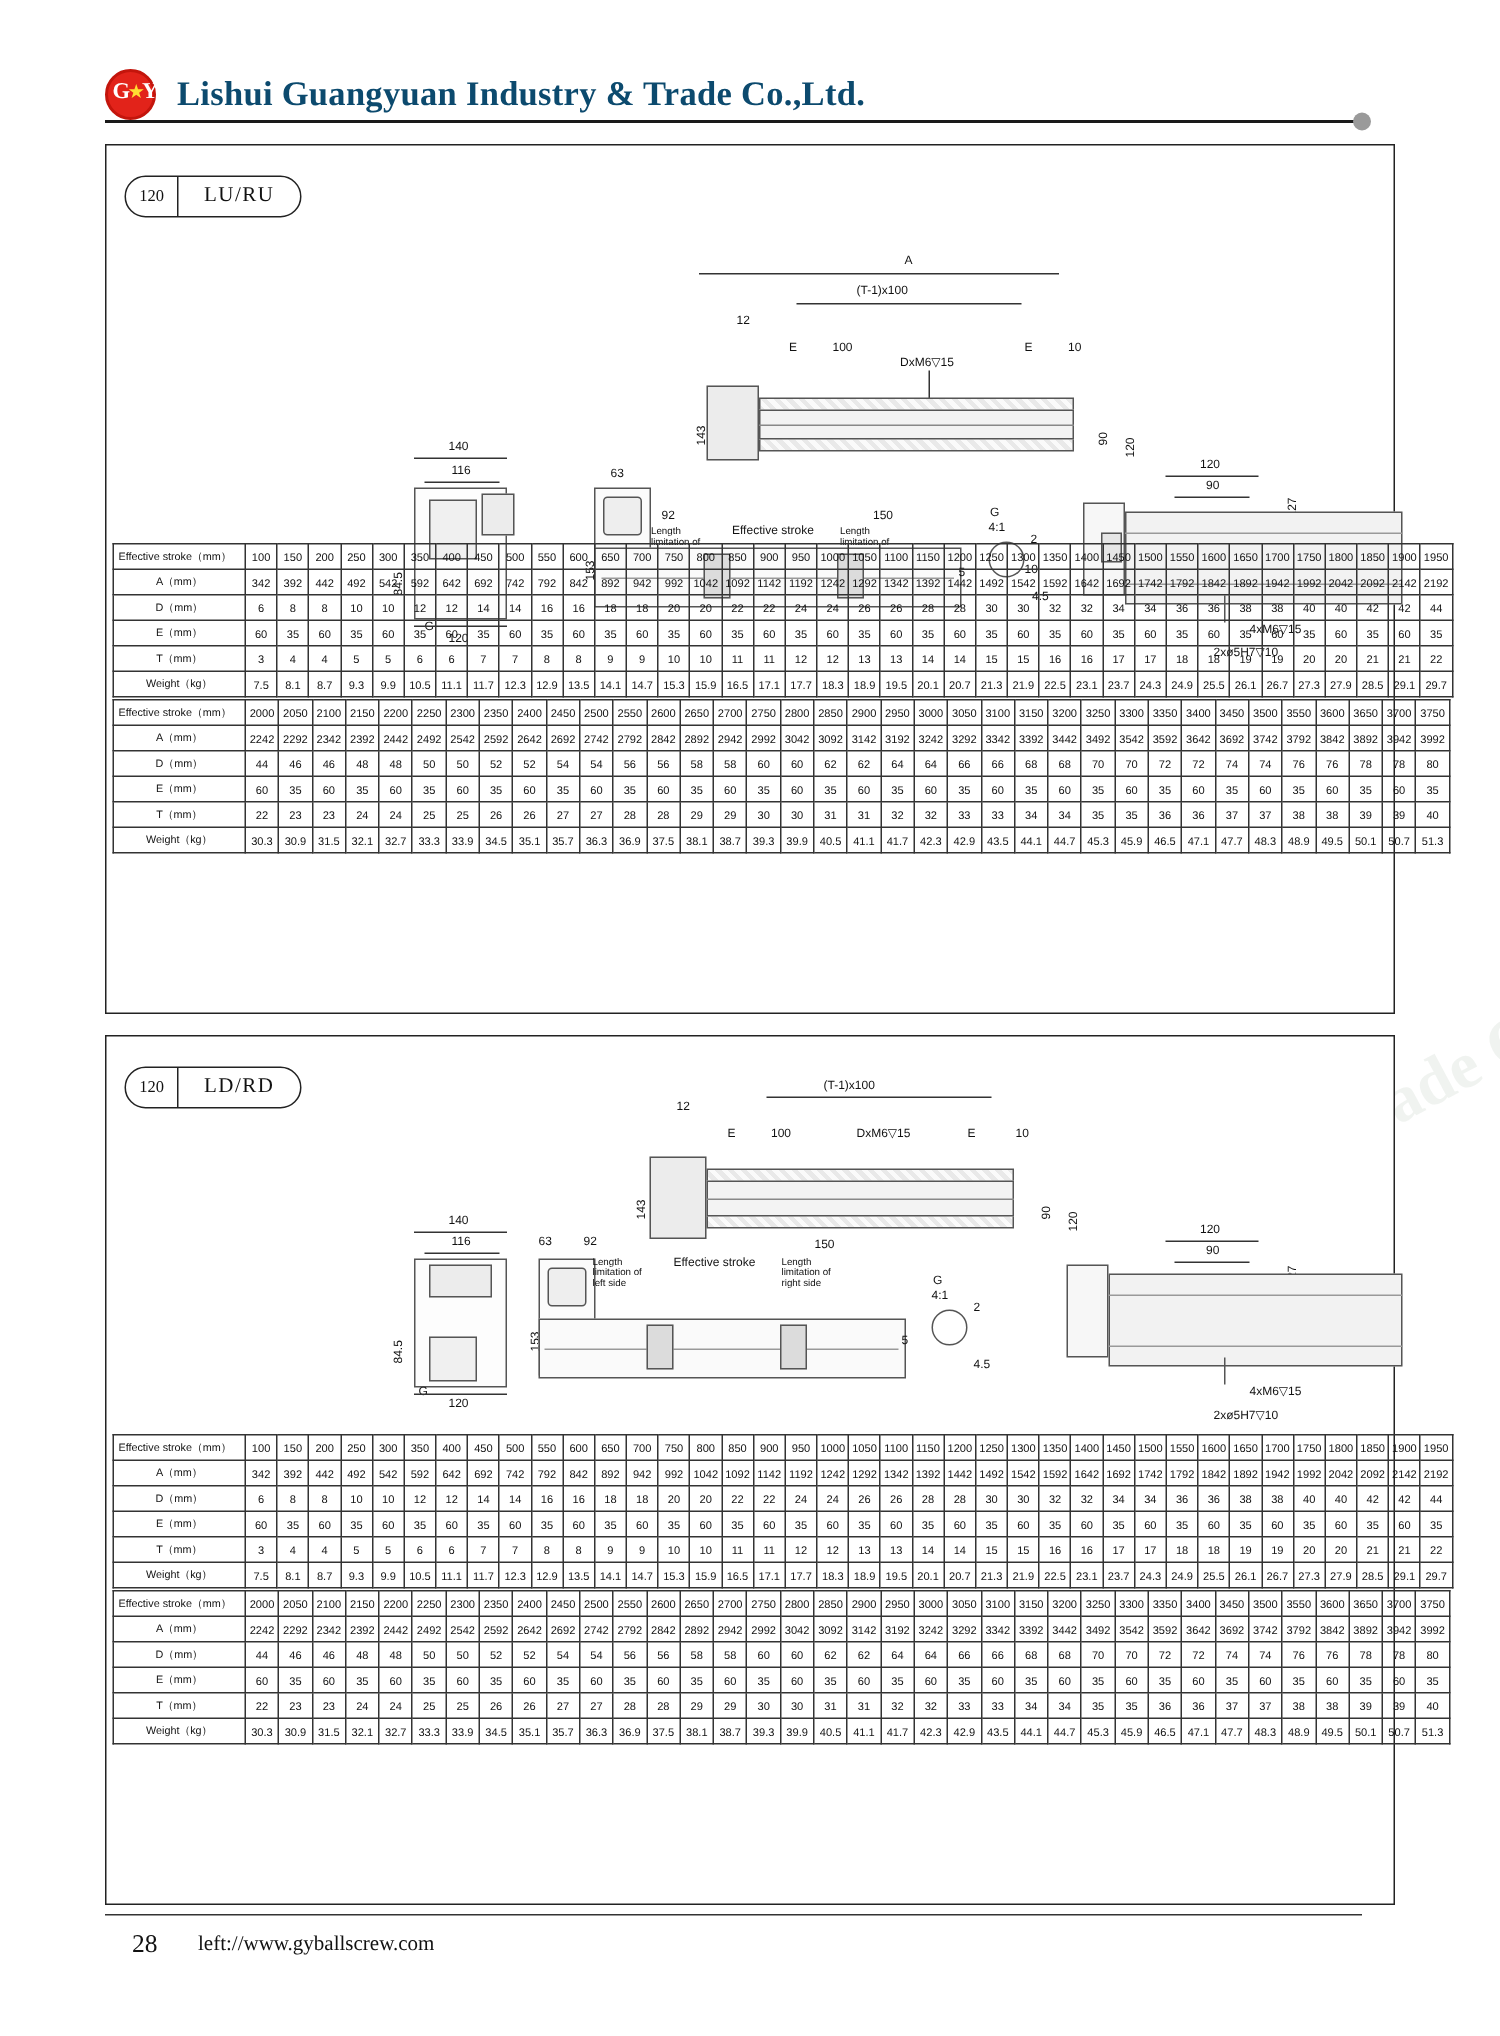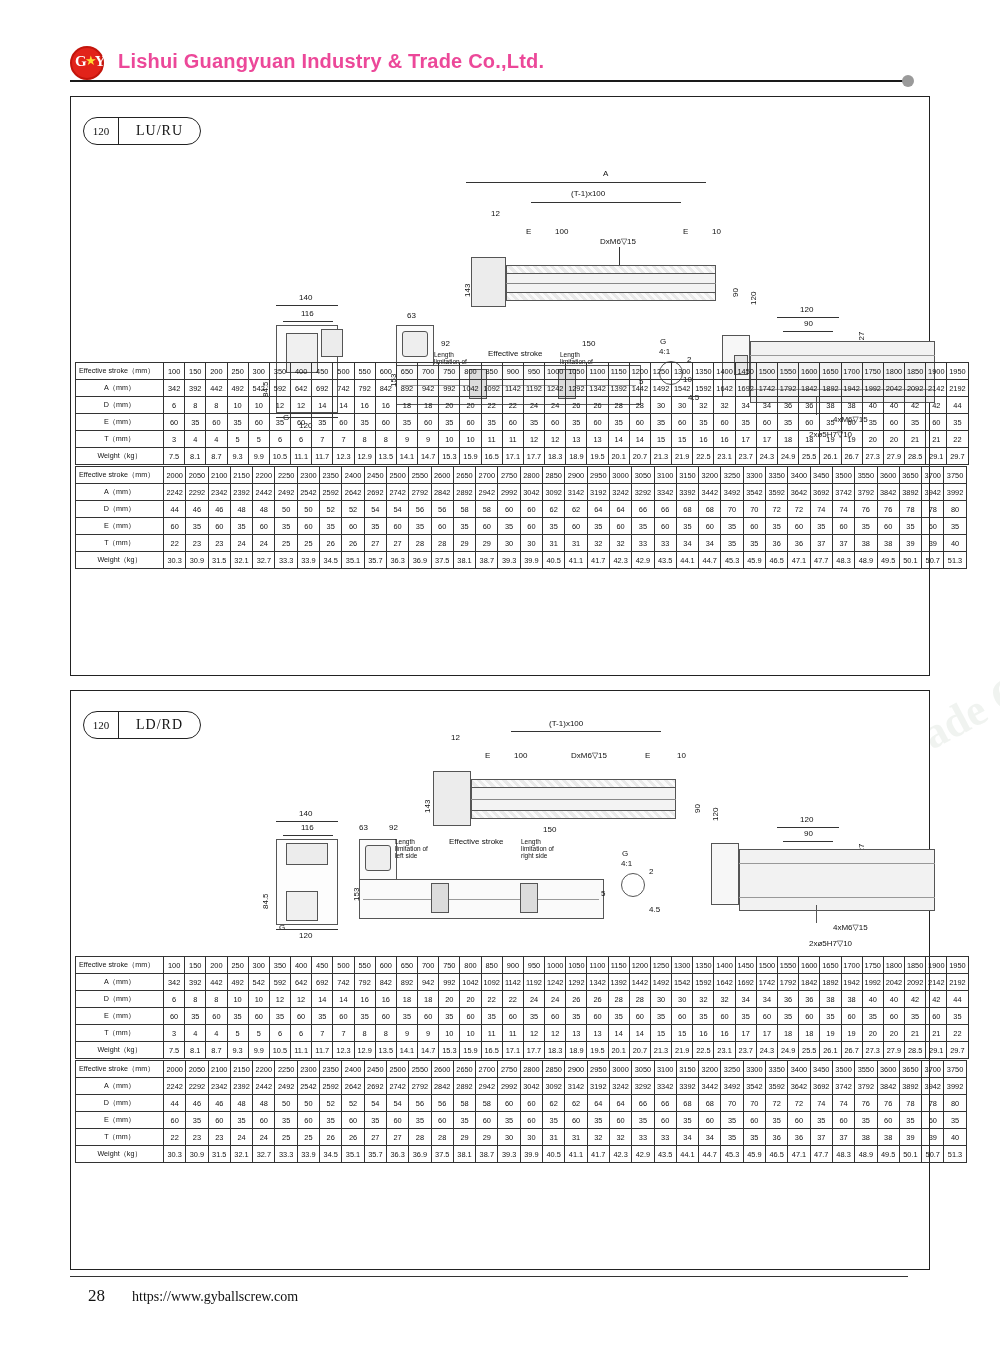--- a/index.html
+++ b/index.html
@@ -10,22 +10,22 @@
   }
   .page{position:absolute;inset:0;}
 
   
   .header{position:absolute;left:70px;top:44px;width:860px;height:40px;}
   .logo{position:absolute;left:0;top:2px;width:34px;height:34px;border-radius:50%;
         background:#e2231a;border:2px solid #c3150c;box-sizing:border-box;}
   .logo .gy{position:absolute;left:3px;top:5px;color:#fff;font-weight:bold;font-size:15px;
             font-family:"Liberation Serif",serif;letter-spacing:8px;}
   .logo .star{position:absolute;left:13px;top:5px;color:#ffdd33;font-size:13px;}
-  .company{position:absolute;left:48px;top:6px;font-family:Liberation Sans, sans-serif;
-           font-weight:bold;font-size:20px;color:#ec4899;letter-spacing:.2px;}
+  .company{position:absolute;left:48px;top:6px;font-family:Liberation Serif, serif;
+           font-weight:bold;font-size:23px;color:#0c4a6e;letter-spacing:.2px;}
   .hline{position:absolute;left:70px;top:80px;width:838px;height:2px;background:#1a1a1a;}
   .hdot{position:absolute;left:902px;top:75px;width:12px;height:12px;border-radius:50%;
         background:#9a9a9a;}
 
   
   .wm{position:absolute;color:rgba(170,190,170,.18);font-family:"Liberation Serif",serif;
       font-weight:bold;white-space:nowrap;transform:rotate(-28deg);pointer-events:none;}
   .wm1{left:700px;top:120px;font-size:44px;}
   .wm2{left:330px;top:215px;font-size:40px;}
   .wm3{left:330px;top:790px;font-size:40px;}
@@ -1221,16 +1221,16 @@
             <td style="width:21.305555555555557px">50.7</td>
             <td style="width:21.305555555555557px">51.3</td>
           </tr>
         </tbody>
       </table>
   </div>
 
   <div class="footer">
     <div class="fline"></div>
     <div class="pgnum">28</div>
-    <div class="furl">https://www.gyballscrew.com</div>
+    <div class="furl">left://www.gyballscrew.com</div>
   </div>
 
 </div>
 
 </body></html>

